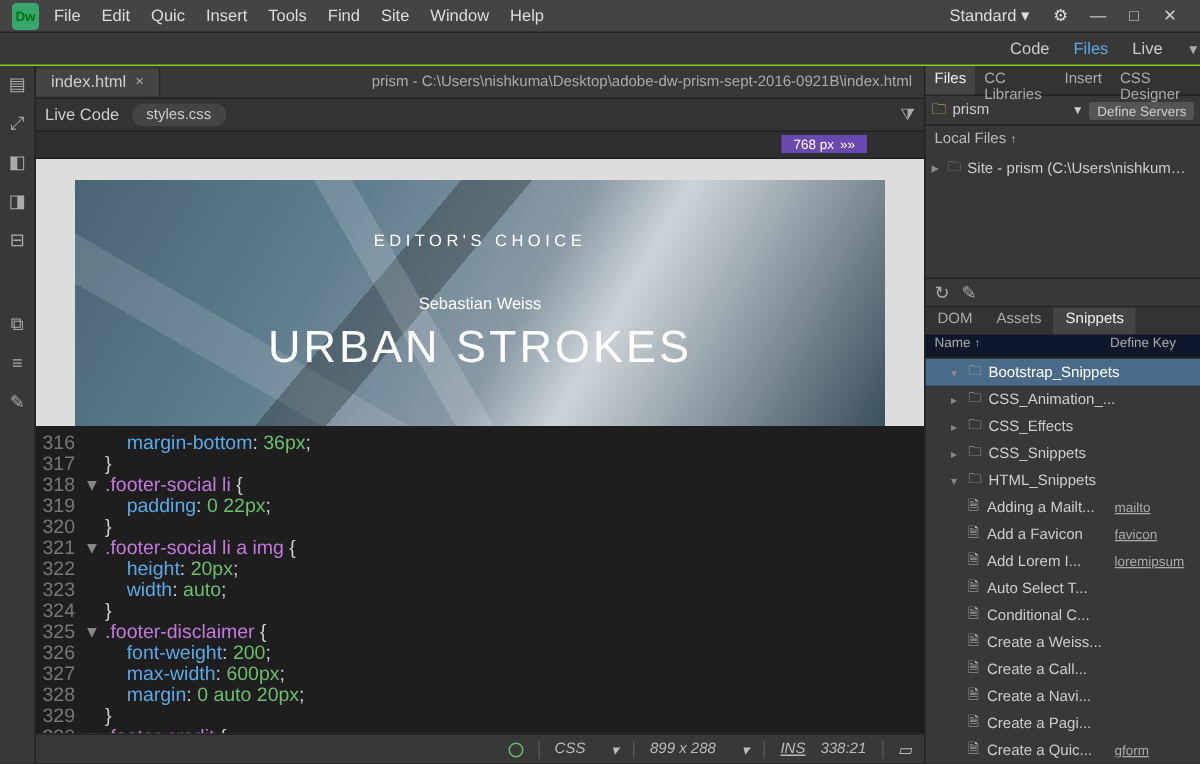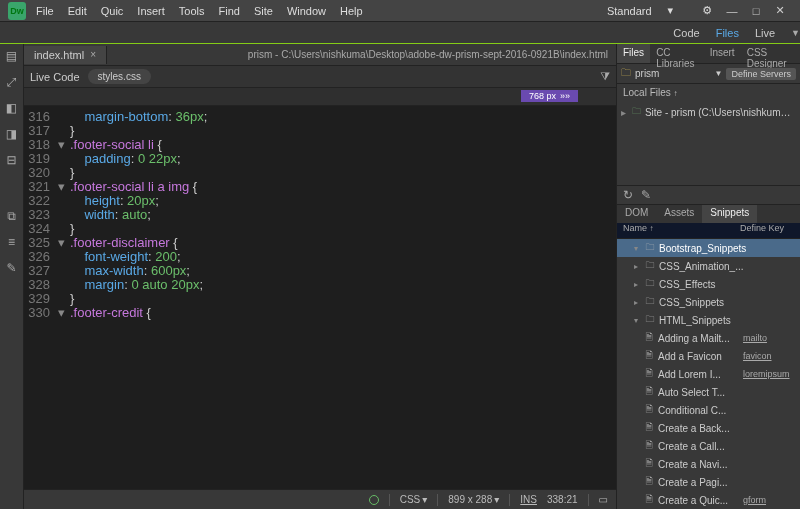--- a/index.html
+++ b/index.html
@@ -1,21 +1,21 @@
 <!DOCTYPE html>
 <html><head>
 <meta charset="utf-8">
 <style>
 * { margin:0; padding:0; box-sizing:border-box; font-family:'Segoe UI',Arial,sans-serif; }
 body { background:#2a2a2a; color:#ccc; font-size:11px; overflow:hidden; width:800px; height:509px; }
 .menubar { background:#444; height:22px; display:flex; align-items:center; padding:0 8px; color:#ddd; border-bottom:1px solid #222; }
 .menubar .logo { width:18px; height:18px; background:#3aa56b; border-radius:3px; display:flex; align-items:center; justify-content:center; color:#071; font-weight:bold; font-size:9px; margin-right:10px; }
 .menubar .menu-item { margin-right:14px; cursor:pointer; font-size:11px; }
 .menubar .spacer { flex:1; }
-.menubar .workspace { margin-right:21px; font-size:11px; display:flex; align-items:center; gap:16px; }
+.menubar .workspace { margin-right:8px; font-size:11px; display:flex; align-items:center; gap:3px; }
 .menubar .winbtn { width:24px; text-align:center; cursor:pointer; font-size:11px; color:#ccc; }
 .menubar .gear { margin:0 8px; cursor:pointer; }
 
 .viewbar { background:#383838; height:22px; display:flex; align-items:center; justify-content:flex-end; gap:16px; border-bottom:1px solid #84cc16; position:relative; }
 .viewbar .vb { font-size:11px; cursor:pointer; color:#ccc; }
 .viewbar .vb.active { color:#5aa9e6; }
 .viewbar .chev { font-size:9px; color:#aaa; }
 
 .main { display:flex; height:465px; }
 .leftrail { width:24px; background:#383838; border-right:1px solid #222; display:flex; flex-direction:column; align-items:center; padding-top:4px; gap:10px; }
@@ -48,21 +48,21 @@
 .codeline { display:flex; white-space:pre; line-height:14px; }
 .codeline .ln { width:34px; text-align:right; color:#777; padding-right:8px; }
 .codeline .fold { width:12px; color:#888; }
 .tok-prop { color:#5aa9e6; }
 .tok-sel { color:#c678dd; }
 .tok-val { color:#6bbf6b; }
 .tok-punc { color:#ccc; }
 
 .statusbar { height:20px; background:#383838; border-top:1px solid #222; display:flex; align-items:center; justify-content:flex-end; padding:0 8px; gap:10px; font-size:10px; color:#bbb; }
 .statusbar .sdiv { border-left:1px solid #555; height:12px; }
-.statusbar .sitem { display:flex; align-items:center; gap:2px; }
+.statusbar .sitem { display:flex; align-items:center; gap:17px;font-style:italic; }
 .statusbar .circ { width:10px; height:10px; border:1px solid #6b6; border-radius:50%; }
 
 .rightpanel { width:184px; background:#383838; border-left:1px solid #222; display:flex; flex-direction:column; }
 .ptabs { height:20px; display:flex; background:#333; border-bottom:1px solid #222; font-size:10px; }
 .ptabs .pt { padding:3px 6px; cursor:pointer; color:#aaa; }
 .ptabs .pt.active { background:#444; color:#eee; }
 .siterow { height:20px; display:flex; align-items:center; padding:0 4px; gap:4px; border-bottom:1px solid #222; }
 .siterow .folder-ic { color:#d8b956; font-size:10px; }
 .siterow .sname { flex:1; font-size:10px; }
 .siterow .btn { background:#555; font-size:9px; padding:1px 5px; border-radius:2px; cursor:pointer; }
@@ -156,20 +156,28 @@
       </span>
       <span class="funnel">⧩</span>
     </div>
     <div class="ruler">
       <div class="marker">
         <span>768 px</span>
         <span>»»</span>
       </div>
     </div>
 
+    <div class="preview">
+      <div class="hero">
+        <div class="poly"></div>
+        <div class="kicker">EDITOR'S CHOICE</div>
+        <div class="author">Sebastian Weiss</div>
+        <div class="title">URBAN STROKES</div>
+      </div>
+    </div>
 
     <div class="codearea" id="codearea">
         <div class="codeline"><span class="ln">316</span><span class="fold"></span><span>    </span><span class="tok-prop">margin-bottom</span><span class="tok-punc">: </span><span class="tok-val">36px</span><span class="tok-punc">;</span></div>
         <div class="codeline"><span class="ln">317</span><span class="fold"></span><span class="tok-punc">}</span></div>
         <div class="codeline"><span class="ln">318</span><span class="fold">▾</span><span class="tok-sel">.footer-social li </span><span class="tok-punc">{</span></div>
         <div class="codeline"><span class="ln">319</span><span class="fold"></span><span>    </span><span class="tok-prop">padding</span><span class="tok-punc">: </span><span class="tok-val">0 22px</span><span class="tok-punc">;</span></div>
         <div class="codeline"><span class="ln">320</span><span class="fold"></span><span class="tok-punc">}</span></div>
         <div class="codeline"><span class="ln">321</span><span class="fold">▾</span><span class="tok-sel">.footer-social li a img </span><span class="tok-punc">{</span></div>
         <div class="codeline"><span class="ln">322</span><span class="fold"></span><span>    </span><span class="tok-prop">height</span><span class="tok-punc">: </span><span class="tok-val">20px</span><span class="tok-punc">;</span></div>
         <div class="codeline"><span class="ln">323</span><span class="fold"></span><span>    </span><span class="tok-prop">width</span><span class="tok-punc">: </span><span class="tok-val">auto</span><span class="tok-punc">;</span></div>
@@ -291,21 +299,21 @@
           <span class="nm">Auto Select T...</span>
           <span class="tk"></span>
         </div>
         <div class="row indent2">
           <span class="ic">🗎</span>
           <span class="nm">Conditional C...</span>
           <span class="tk"></span>
         </div>
         <div class="row indent2">
           <span class="ic">🗎</span>
-          <span class="nm">Create a Back...</span>
+          <span class="nm">Create a Weiss...</span>
           <span class="tk"></span>
         </div>
         <div class="row indent2">
           <span class="ic">🗎</span>
           <span class="nm">Create a Call...</span>
           <span class="tk"></span>
         </div>
         <div class="row indent2">
           <span class="ic">🗎</span>
           <span class="nm">Create a Navi...</span>

